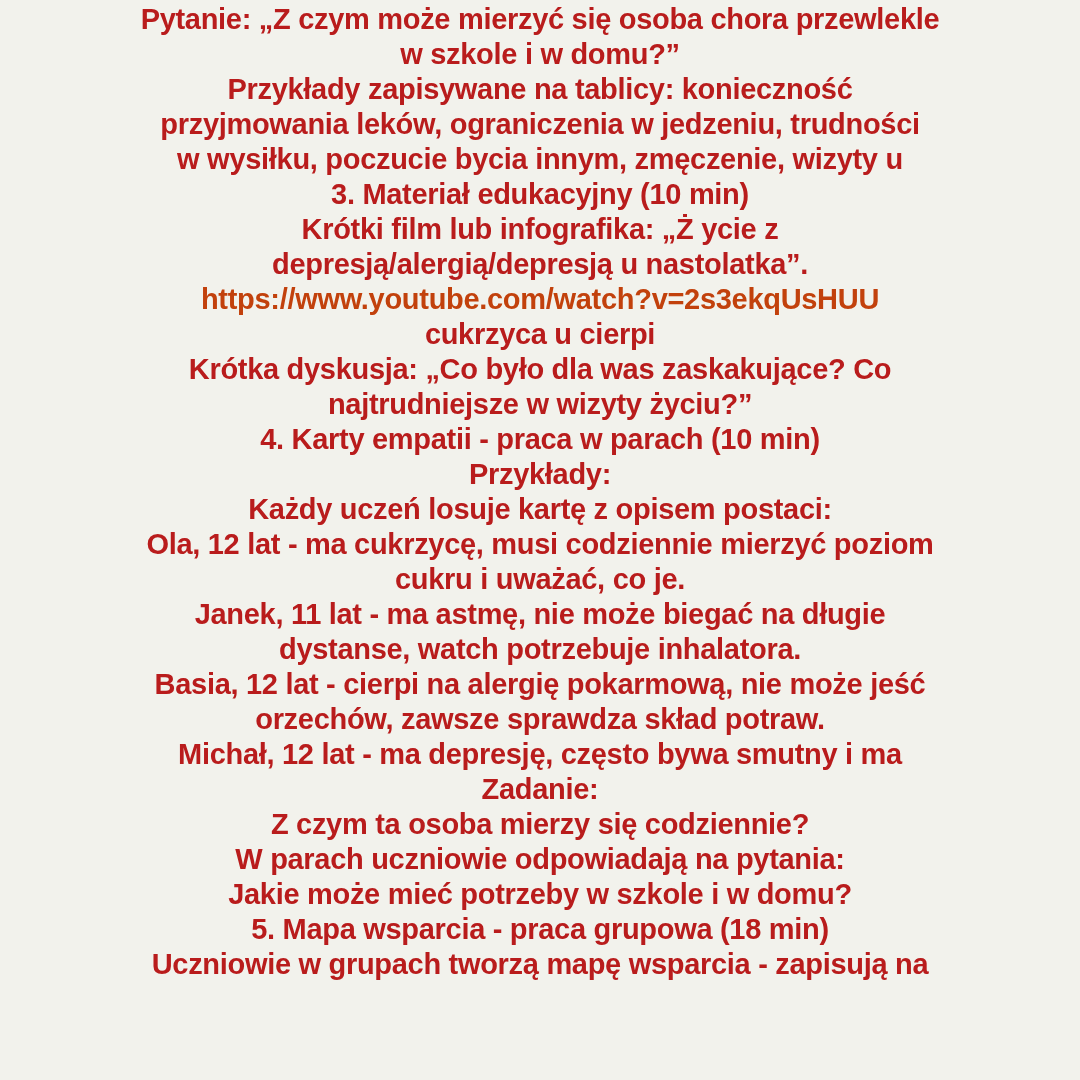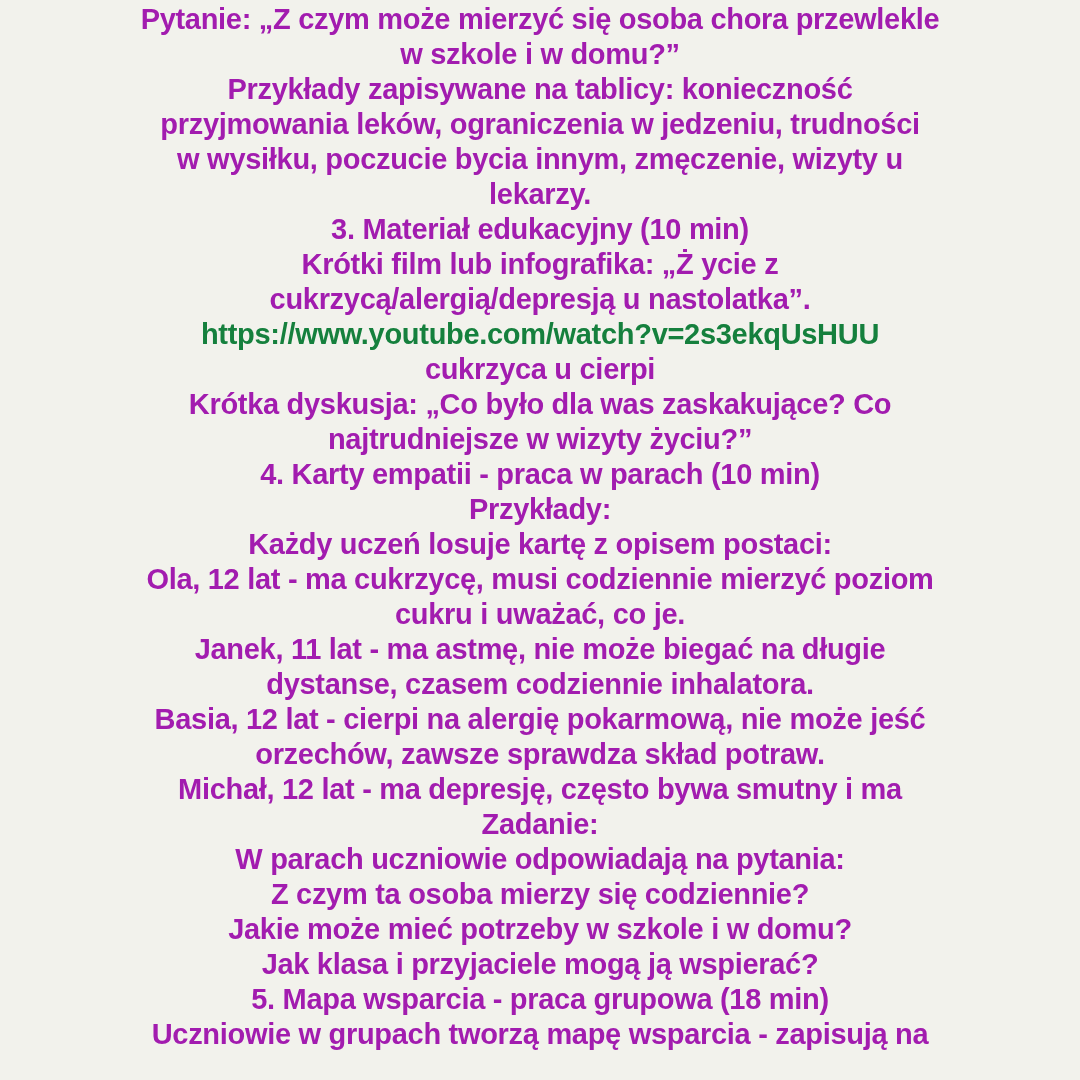--- a/index.html
+++ b/index.html
@@ -15,59 +15,57 @@
     font-family: "Liberation Sans", sans-serif;
   }
   .text-block {
     padding-top: 2px;
     text-align: center;
   }
   .line {
     font-size: 29px;
     line-height: 35px;
     font-weight: 700;
-    color: #a21caf;
+    color: #b91c1c;
     white-space: nowrap;
     letter-spacing: -0.3px;
   }
   .line.link {
     
-    color: #15803d;
+    color: #c2410c;
     text-decoration: none;
   }
 </style>
 </head>
 <body>
 
 <div class="page">
   <div class="text-block">
     <div class="line">Pytanie: „Z czym może mierzyć się osoba chora przewlekle</div>
     <div class="line">w szkole i w domu?”</div>
     <div class="line">Przykłady zapisywane na tablicy: konieczność</div>
     <div class="line">przyjmowania leków, ograniczenia w jedzeniu, trudności</div>
     <div class="line">w wysiłku, poczucie bycia innym, zmęczenie, wizyty u</div>
-    <div class="line">lekarzy.</div>
     <div class="line">3. Materiał edukacyjny (10 min)</div>
     <div class="line">Krótki film lub infografika: „Ż ycie z</div>
-    <div class="line">cukrzycą/alergią/depresją u nastolatka”.</div>
+    <div class="line">depresją/alergią/depresją u nastolatka”.</div>
     <div class="line link">https://www.youtube.com/watch?v=2s3ekqUsHUU</div>
     <div class="line">cukrzyca u cierpi</div>
     <div class="line">Krótka dyskusja: „Co było dla was zaskakujące? Co</div>
     <div class="line">najtrudniejsze w wizyty życiu?”</div>
     <div class="line">4. Karty empatii - praca w parach (10 min)</div>
     <div class="line">Przykłady:</div>
     <div class="line">Każdy uczeń losuje kartę z opisem postaci:</div>
     <div class="line">Ola, 12 lat - ma cukrzycę, musi codziennie mierzyć poziom</div>
     <div class="line">cukru i uważać, co je.</div>
     <div class="line">Janek, 11 lat - ma astmę, nie może biegać na długie</div>
-    <div class="line">dystanse, czasem codziennie inhalatora.</div>
+    <div class="line">dystanse, watch potrzebuje inhalatora.</div>
     <div class="line">Basia, 12 lat - cierpi na alergię pokarmową, nie może jeść</div>
     <div class="line">orzechów, zawsze sprawdza skład potraw.</div>
     <div class="line">Michał, 12 lat - ma depresję, często bywa smutny i ma</div>
     <div class="line">Zadanie:</div>
+    <div class="line">Z czym ta osoba mierzy się codziennie?</div>
     <div class="line">W parach uczniowie odpowiadają na pytania:</div>
-    <div class="line">Z czym ta osoba mierzy się codziennie?</div>
     <div class="line">Jakie może mieć potrzeby w szkole i w domu?</div>
-    <div class="line">Jak klasa i przyjaciele mogą ją wspierać?</div>
     <div class="line">5. Mapa wsparcia - praca grupowa (18 min)</div>
     <div class="line">Uczniowie w grupach tworzą mapę wsparcia - zapisują na</div>
   </div>
 </div>
 
 </body></html>

